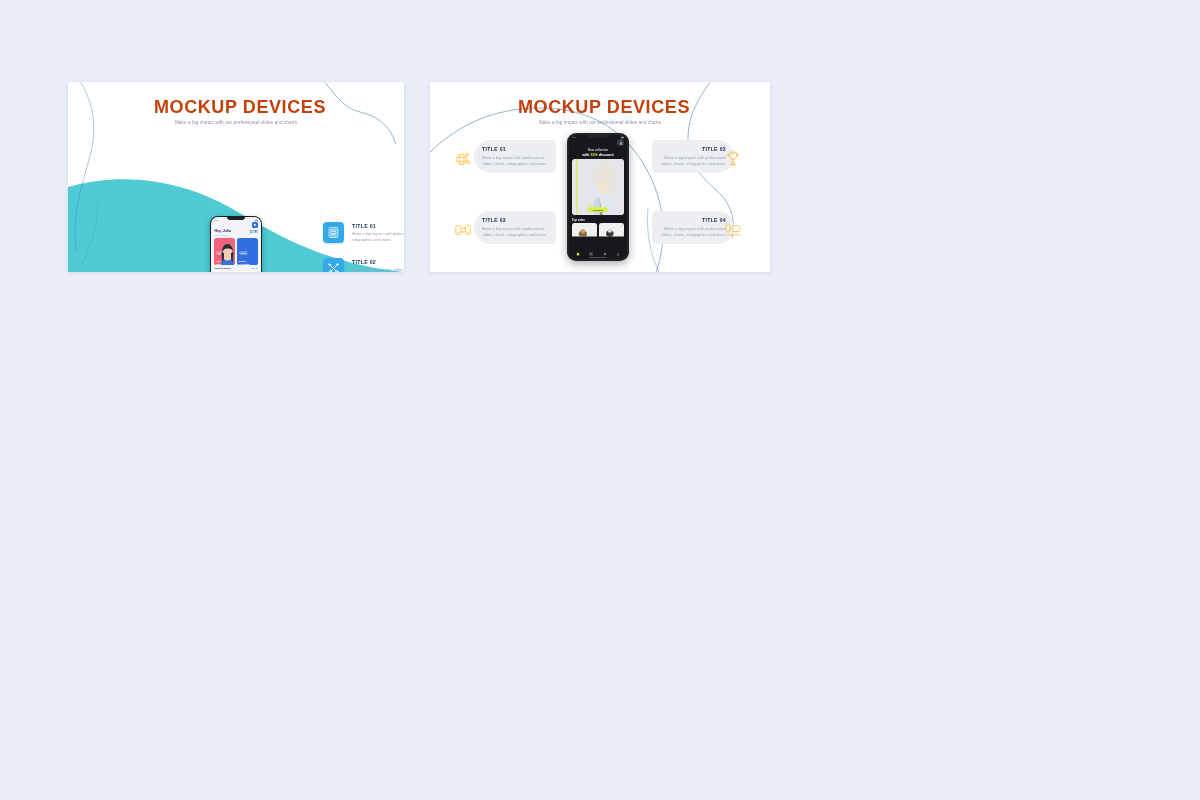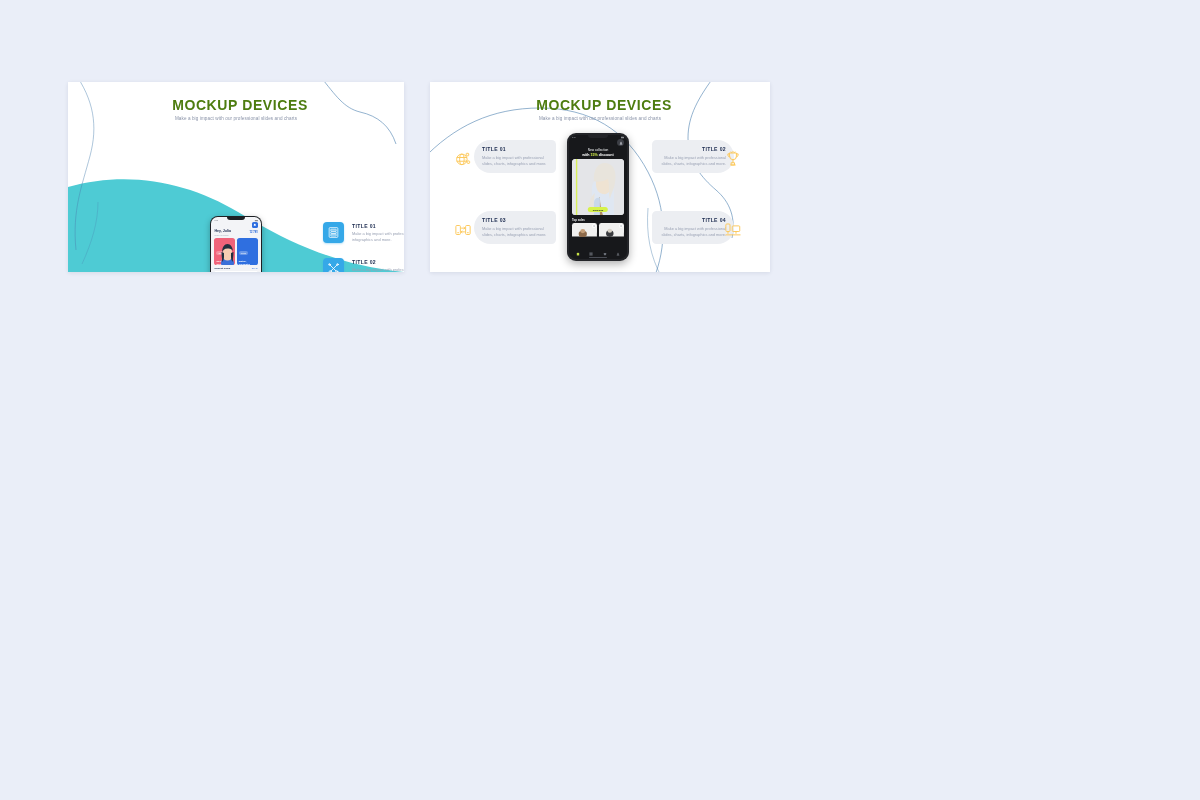--- a/index.html
+++ b/index.html
@@ -34,24 +34,24 @@
   .slide-inner { position:absolute; inset:0; }
 
   
   .heading-wrap {
     position: absolute;
     left: 0; right: 0;
     text-align: center;
     z-index: 6;
   }
   .slide-title {
-    font-size: 14px;
+    font-size: 18px;
     font-weight: bold;
     letter-spacing: 0.6px;
-    color: #4d7c0f;
+    color: #c2410c;
     margin: 0;
     line-height: 1.1;
     padding-left: 8px;
   }
   .slide-sub {
     font-size: 4.6px;
     color: #8a93a8;
     margin: 2.5px 0 0 0;
     letter-spacing: 0.1px;
   }

